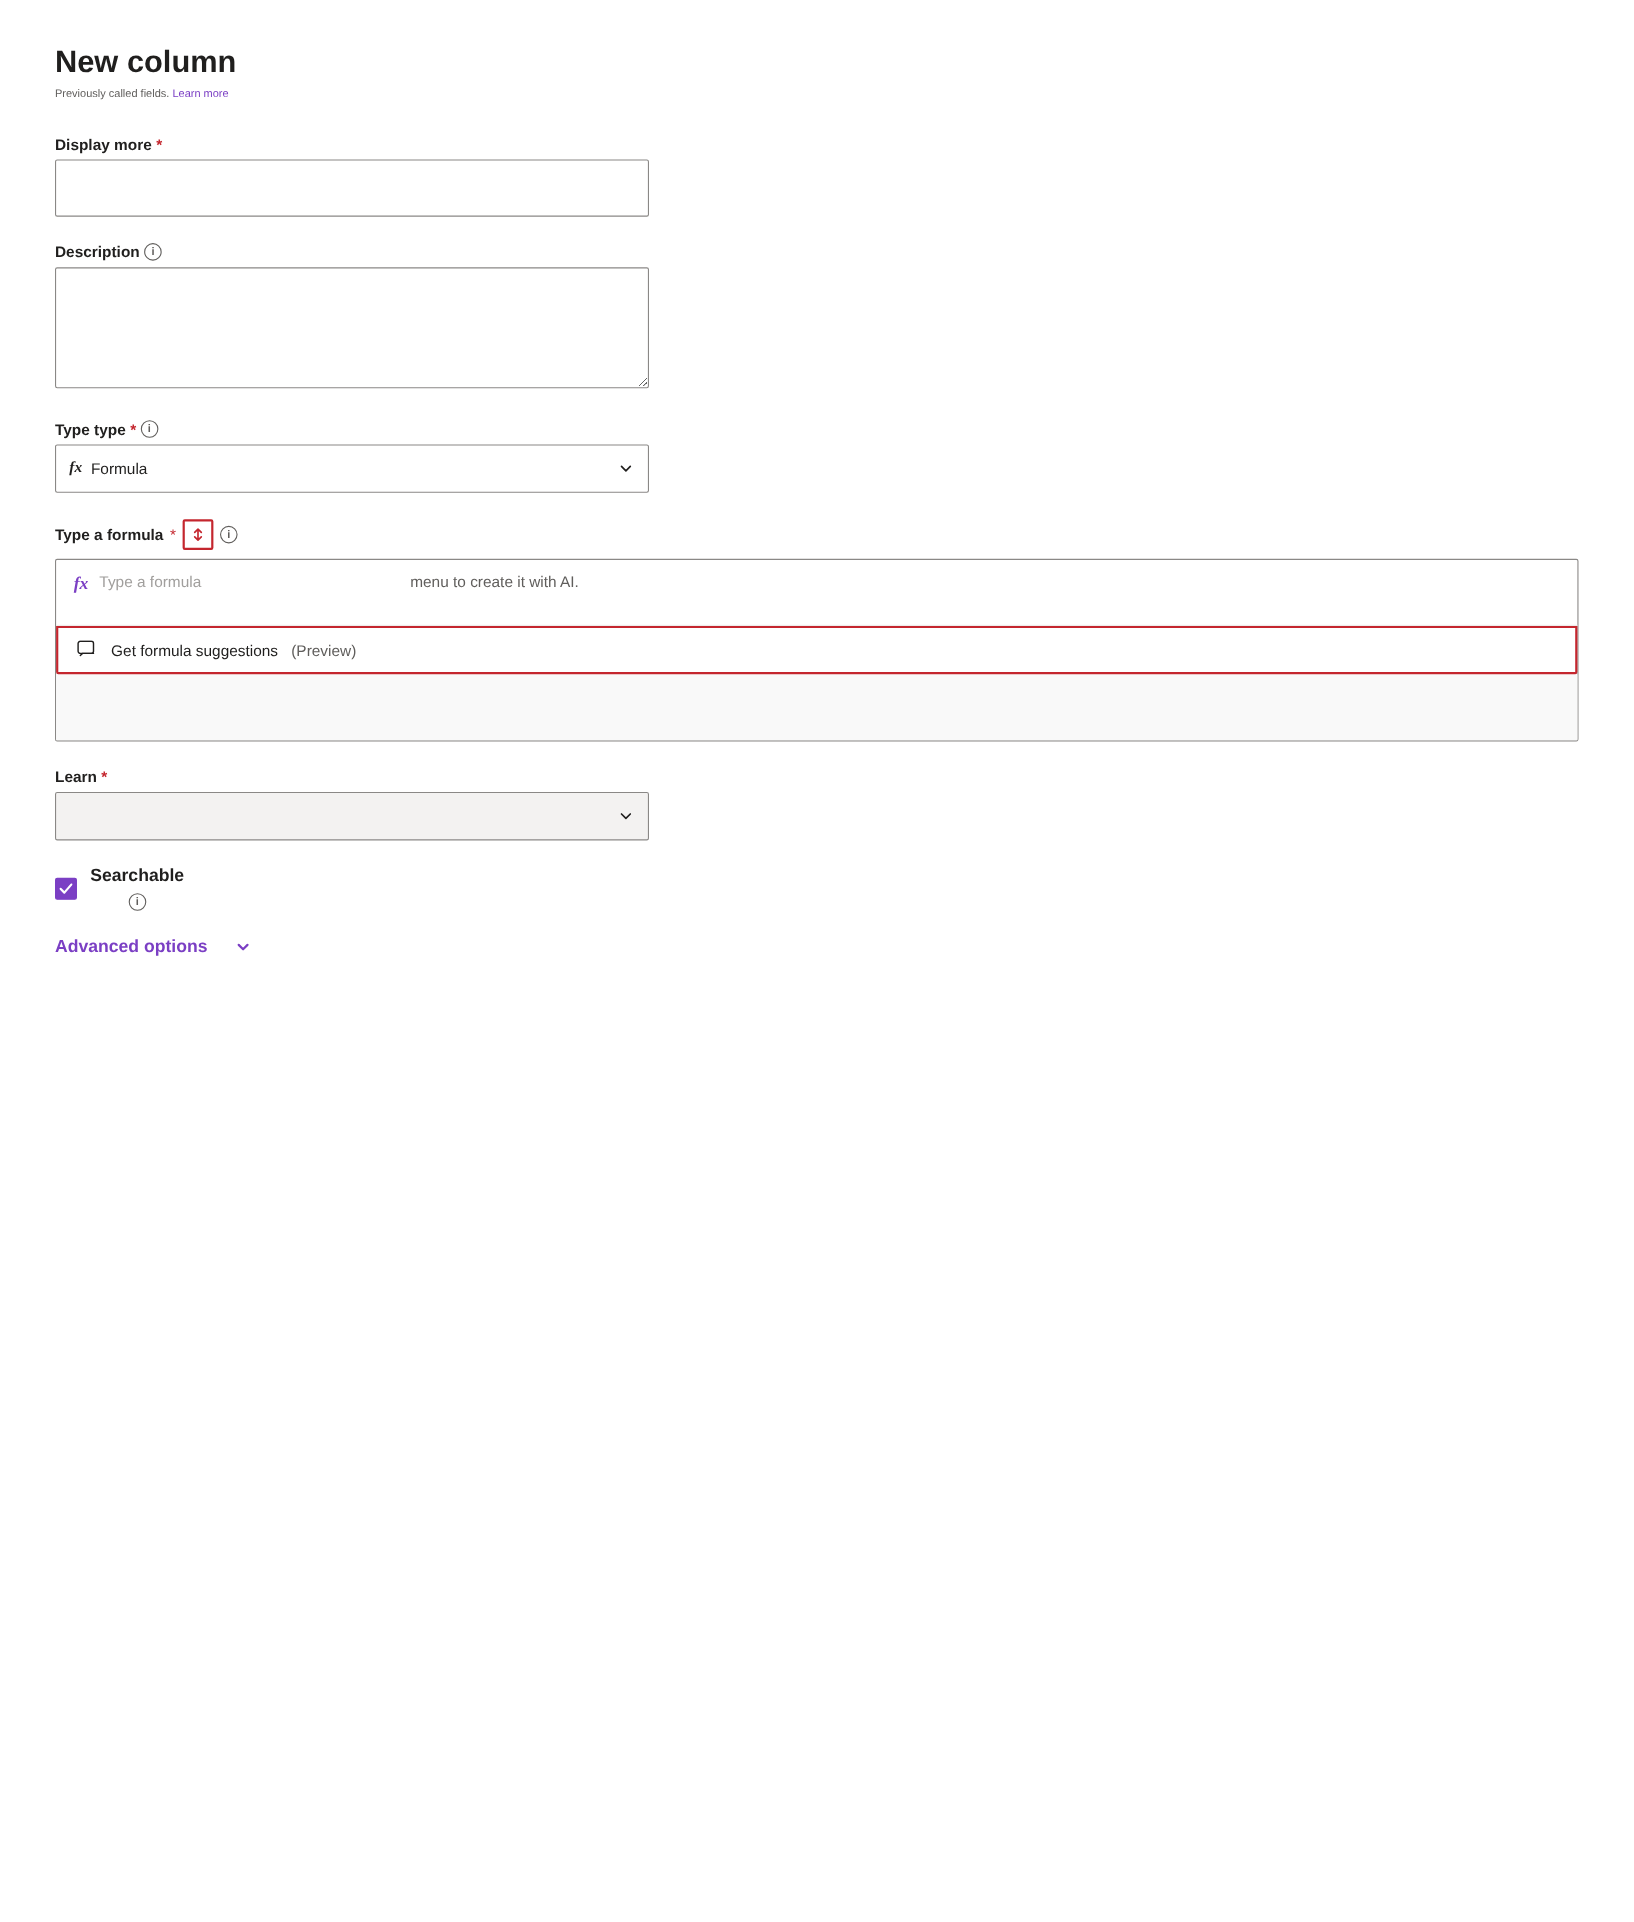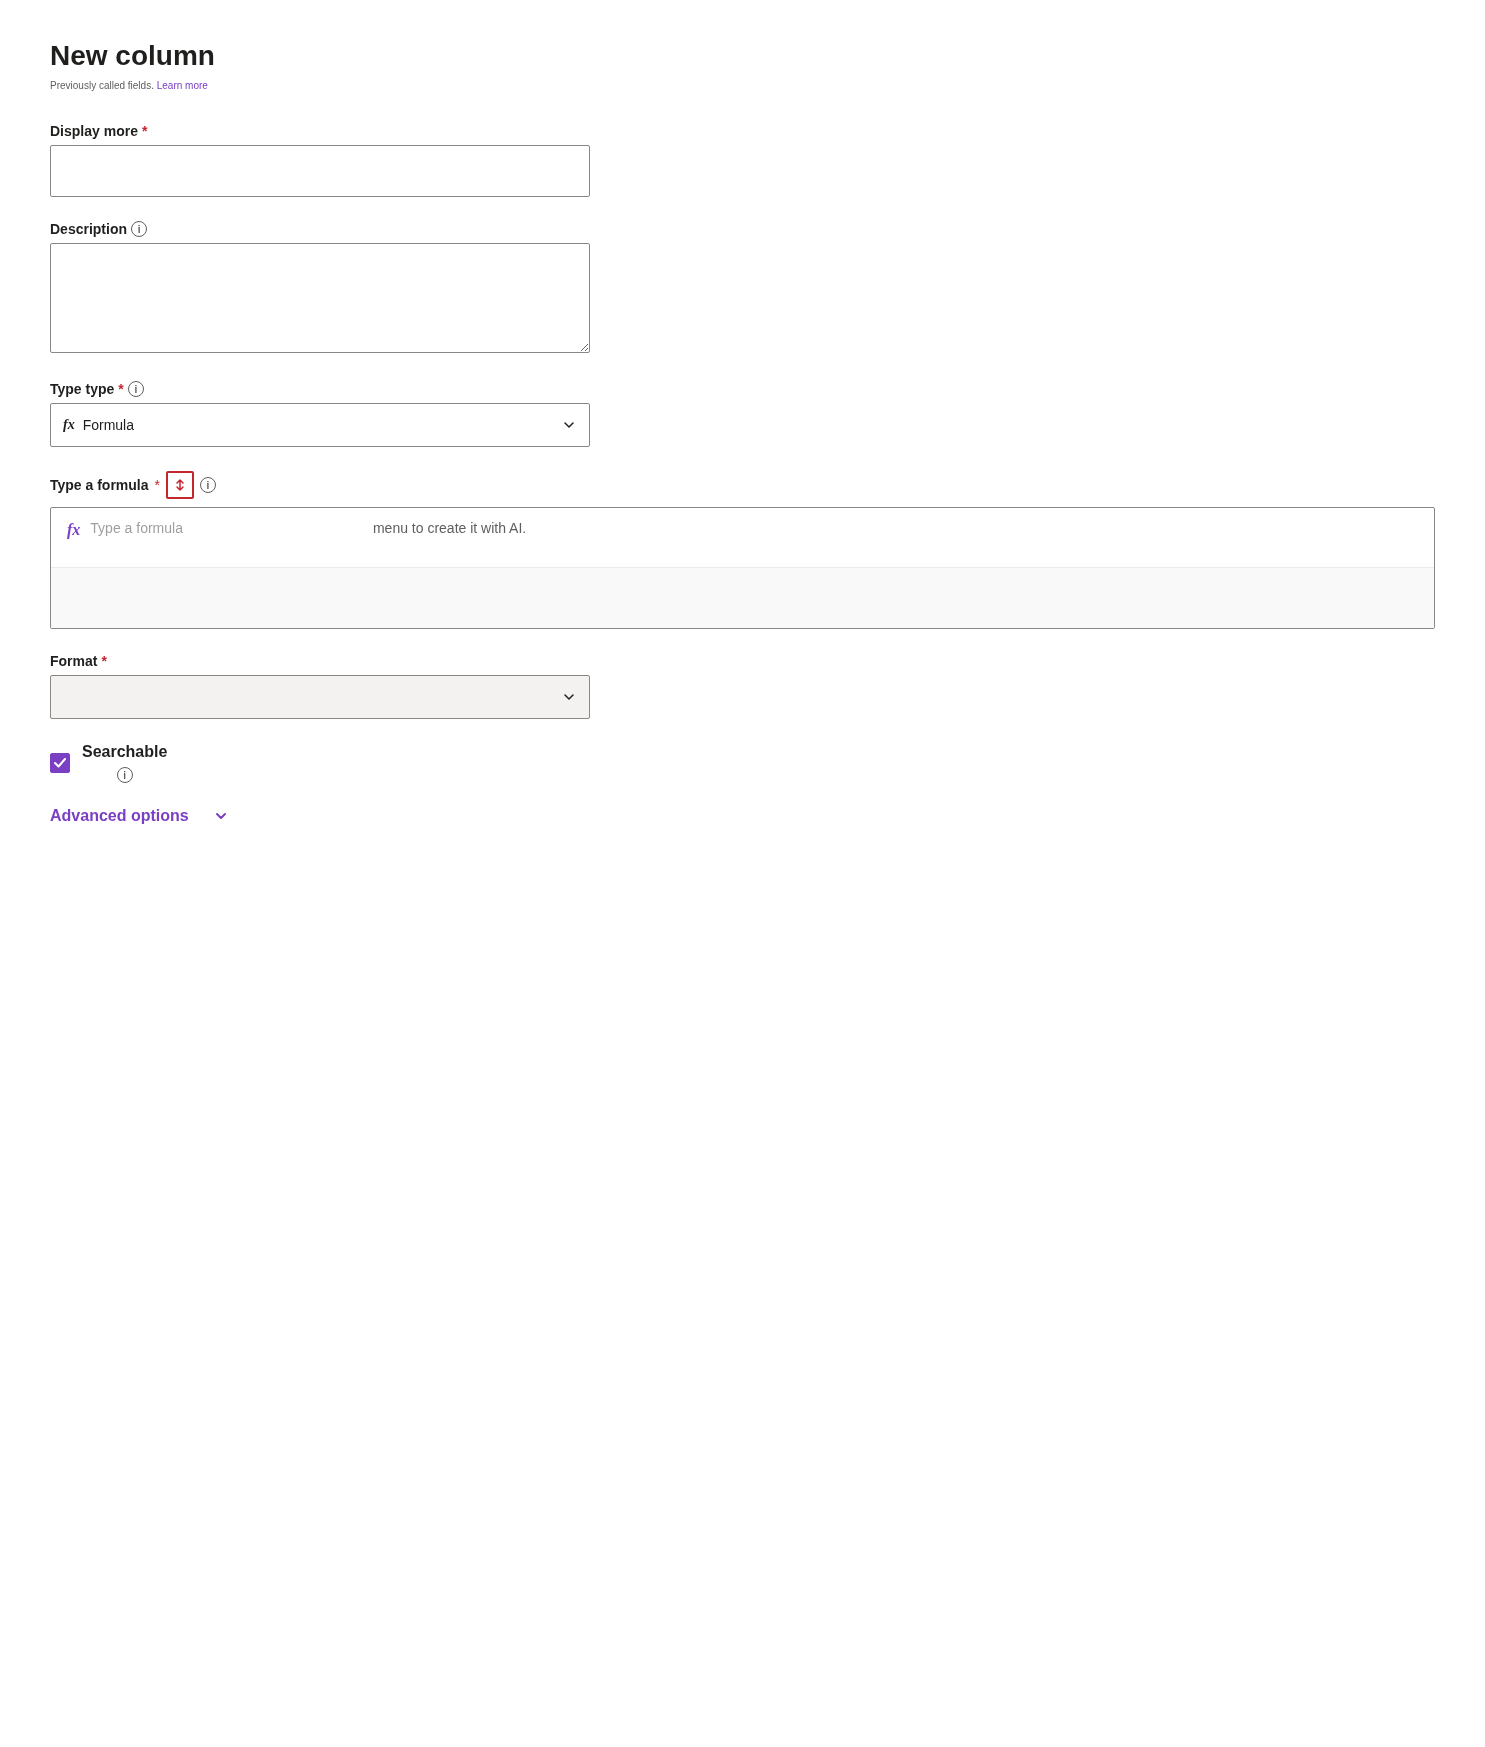--- a/index.html
+++ b/index.html
@@ -352,28 +352,40 @@
     <span class="info-icon">i</span>
   </div>
 
   <div class="formula-area-wrapper">
     <div class="formula-input-inner">
       <span class="formula-fx"><em>fx</em></span>
       <span class="formula-placeholder">Type a formula</span>
       <span class="ai-hint-text" style="margin-left: 180px;">menu to create it with AI.</span>
     </div>
 
+    <div class="formula-dropdown">
+      <div class="formula-dropdown-item">
+        <span class="chat-icon">
+          <svg width="18" height="18" viewBox="0 0 18 18" fill="none" xmlns="http://www.w3.org/2000/svg">
+            <rect x="1" y="1" width="14" height="11" rx="2" stroke="#201f1e" stroke-width="1.3"></rect>
+            <path d="M3 14l2-2h10" stroke="#201f1e" stroke-width="1.3" stroke-linecap="round"></path>
+          </svg>
+        </span>
+        <span>Get formula suggestions</span>
+        <span class="preview-badge">(Preview)</span>
+      </div>
+    </div>
 
     <div class="formula-area-empty"></div>
   </div>
 </div>
 
 <div class="format-section">
   <div class="form-label">
-    <span>Format</span>
+    <span>Learn</span>
     <span class="required-star">*</span>
   </div>
   <div class="select-wrapper">
     <div class="format-select">
       <svg class="chevron-down" viewBox="0 0 16 16" fill="none" xmlns="http://www.w3.org/2000/svg">
         <path d="M4 6l4 4 4-4" stroke="#201f1e" stroke-width="1.5" stroke-linecap="round" stroke-linejoin="round"></path>
       </svg>
     </div>
   </div>
 </div>

